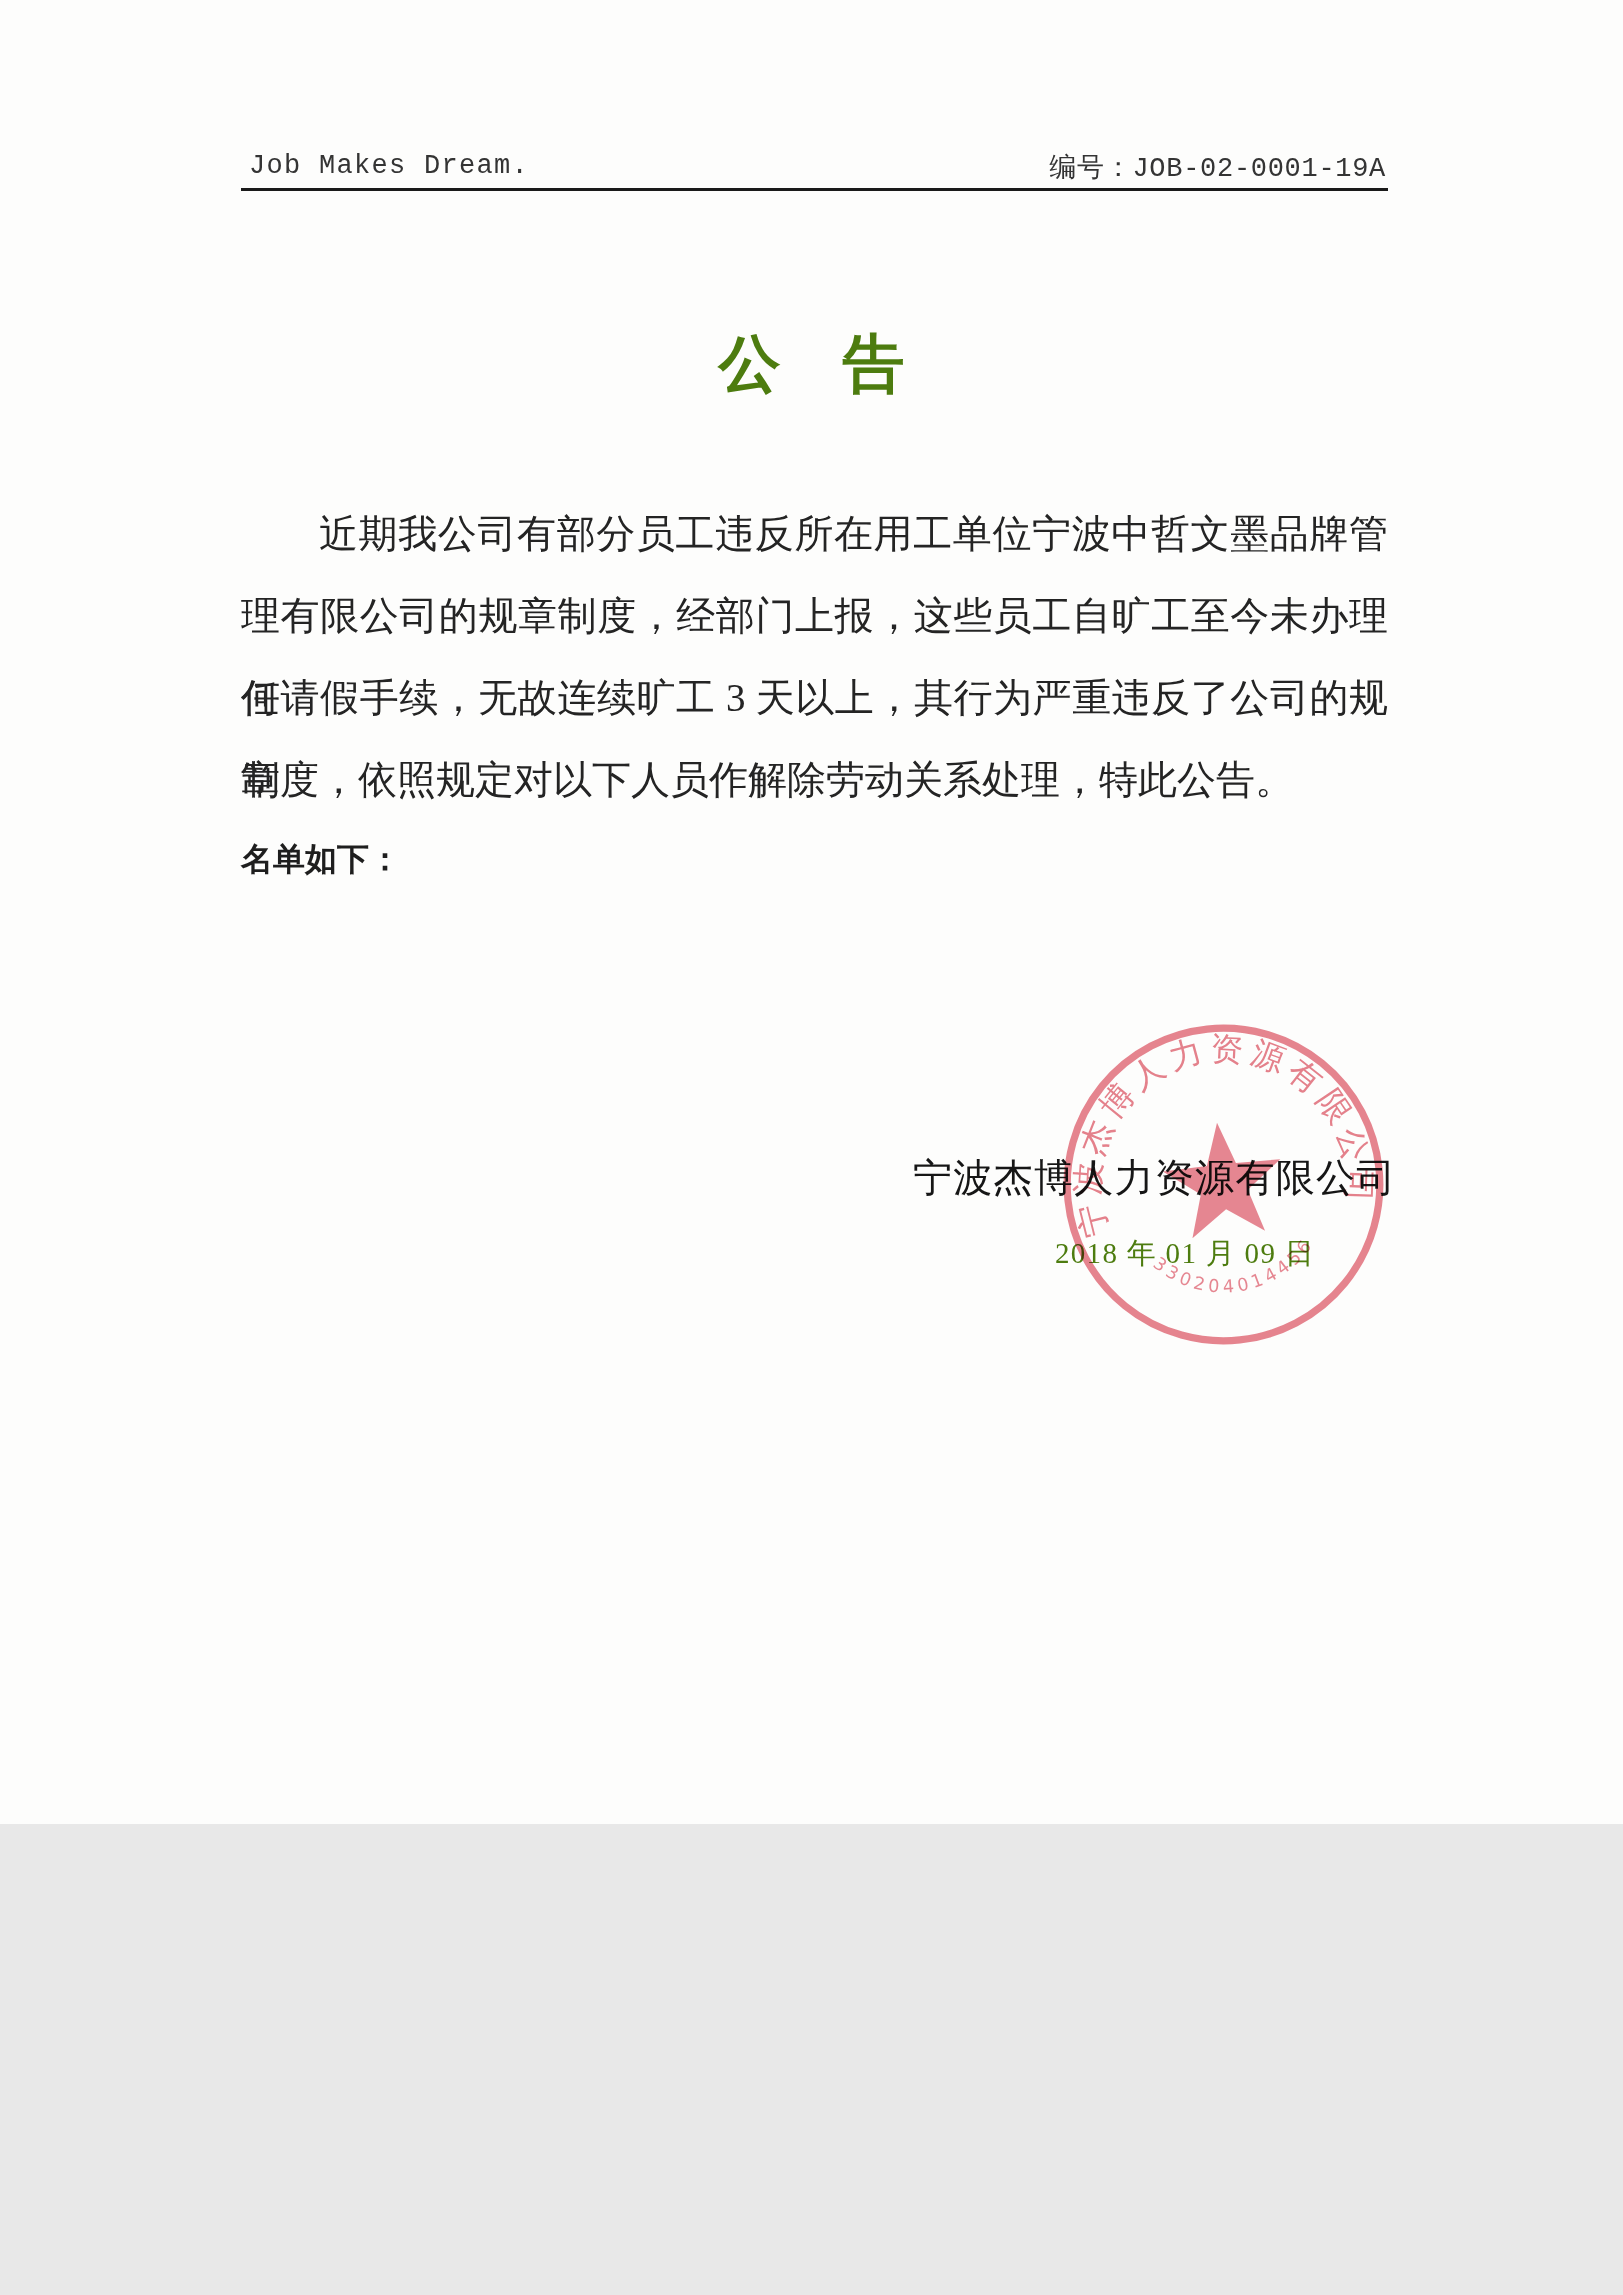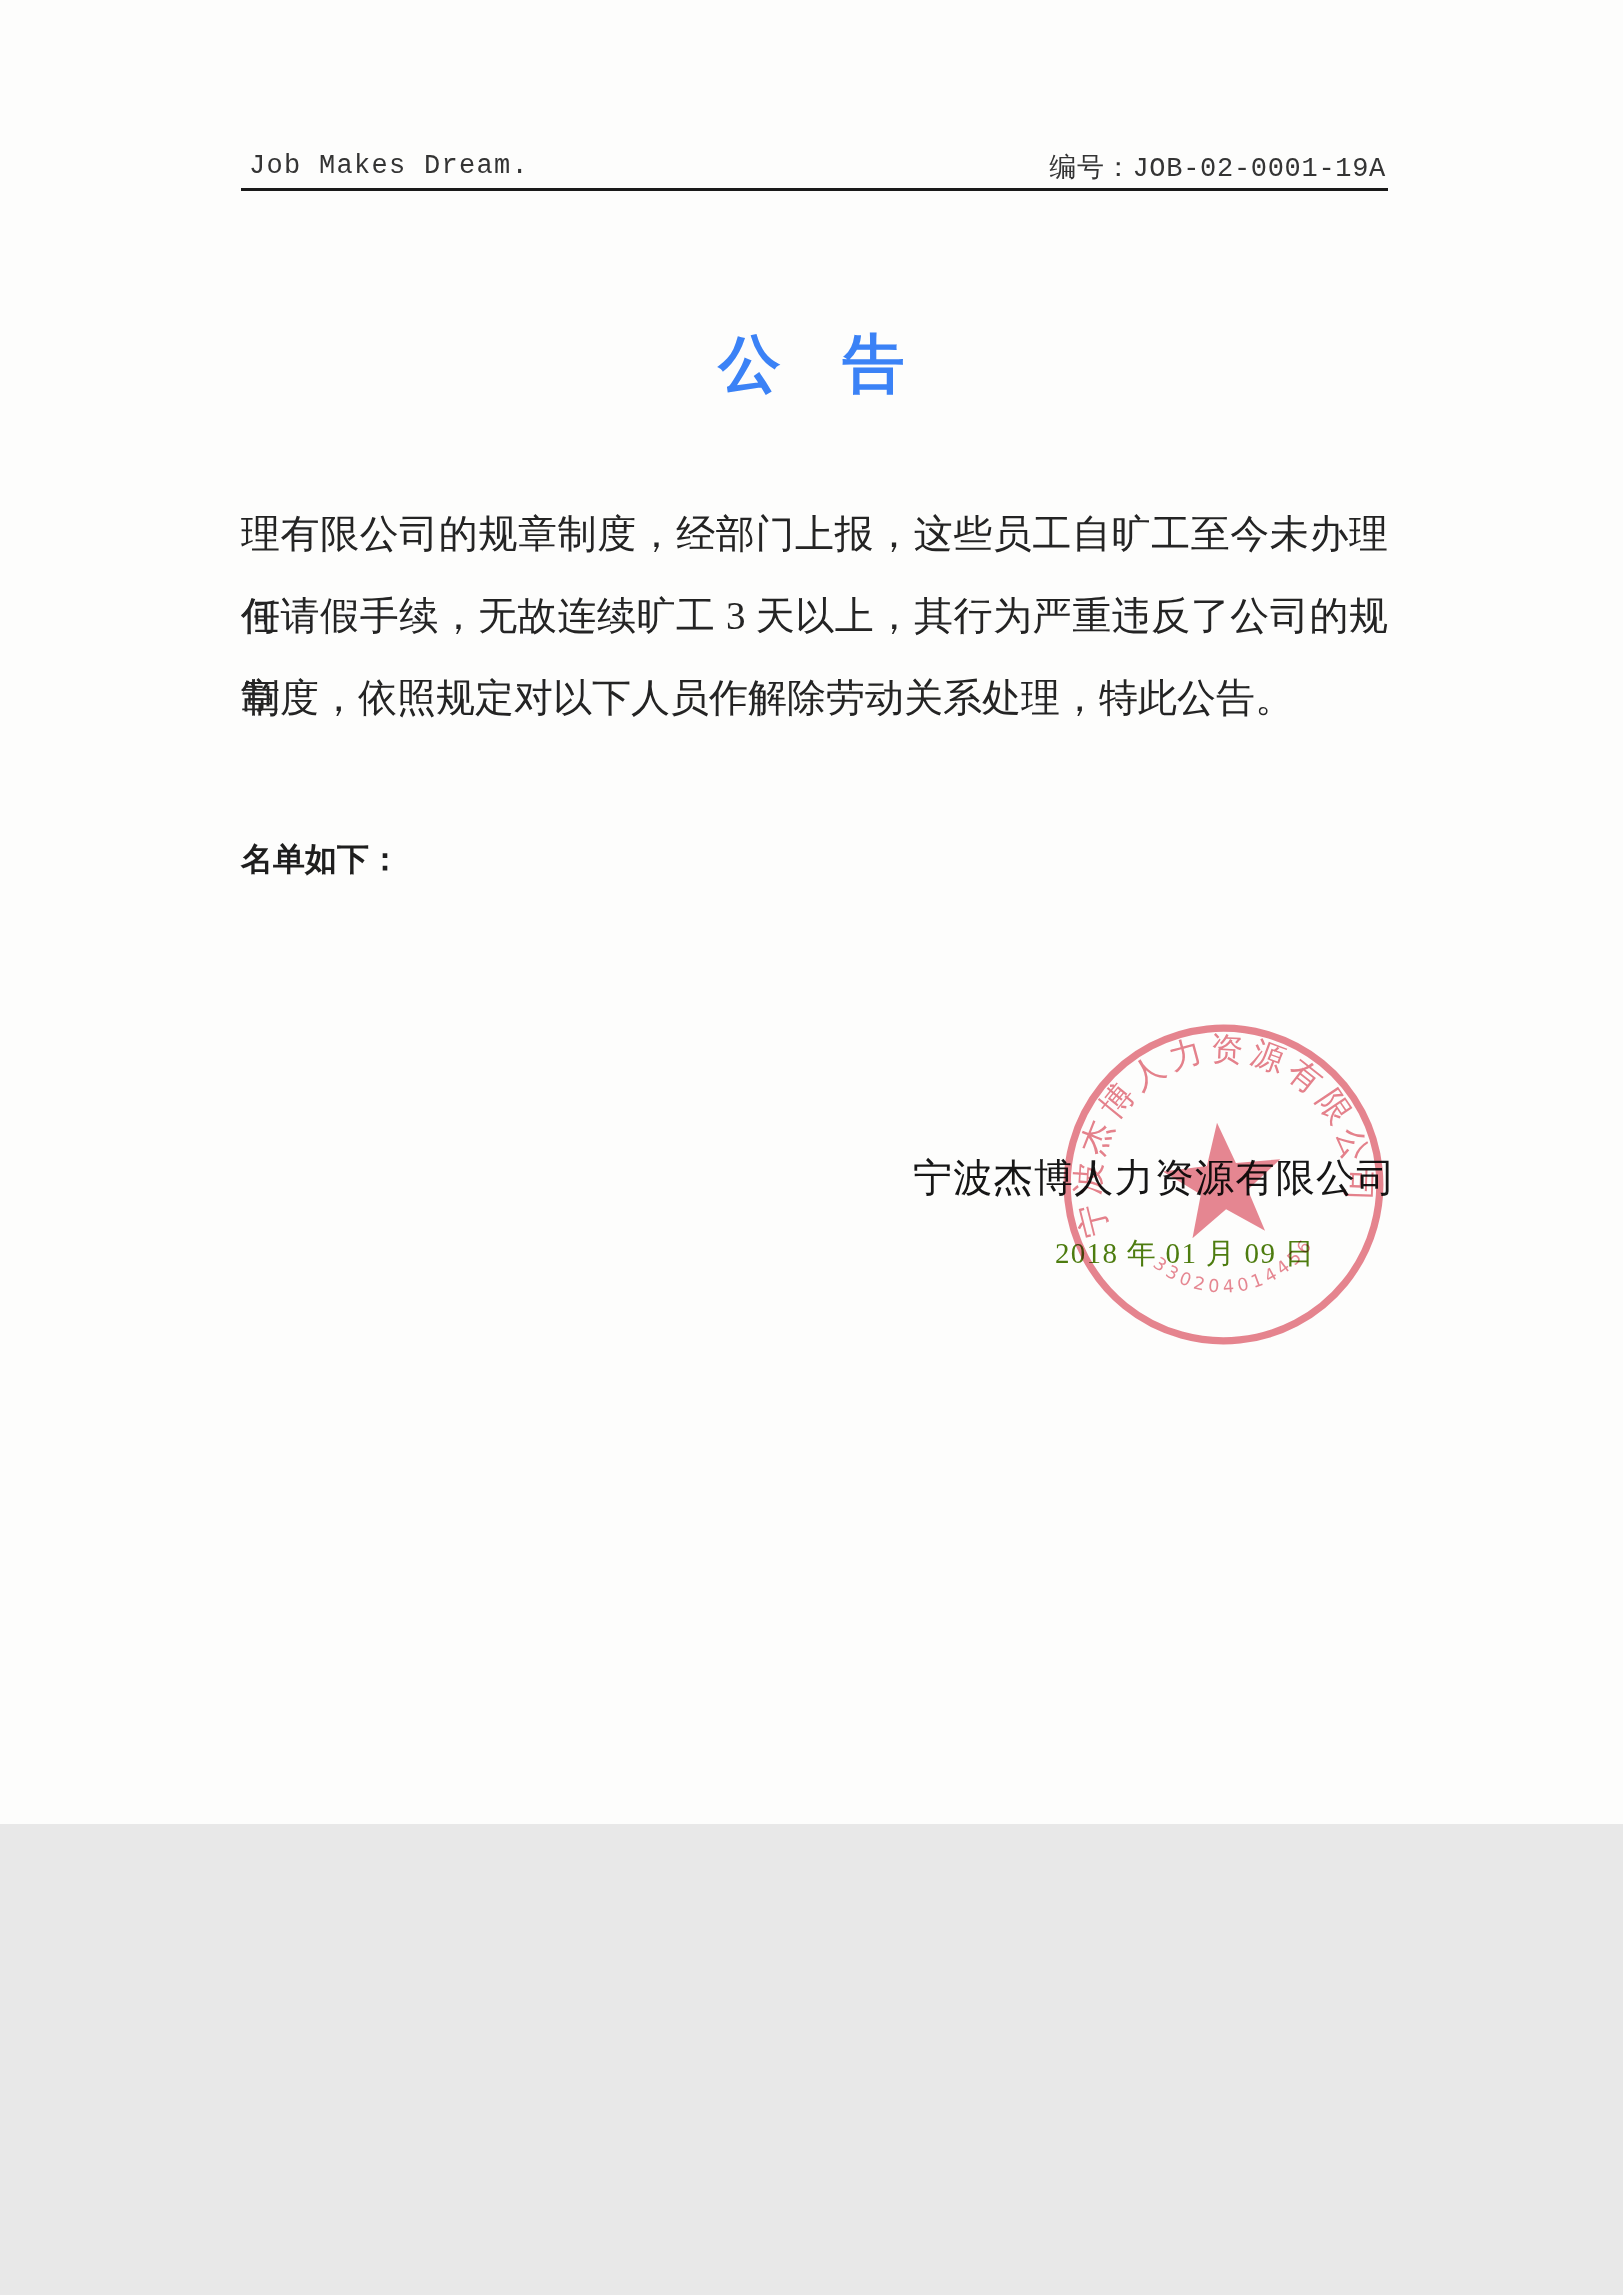--- a/index.html
+++ b/index.html
@@ -22,21 +22,21 @@
     font-family:"Liberation Mono","DejaVu Sans Mono",monospace;
     font-size:27px;letter-spacing:0.7px;color:#343434;
   }
   .hdr-rule{
     position:absolute;left:241px;top:188px;width:1147px;height:3.3px;
     background:#1a1a1a;
   }
   
   .doc-title{
     position:absolute;left:0;top:322px;width:1623px;
-    text-align:center;font-size:62px;font-weight:bold;color:#3b82f6;
+    text-align:center;font-size:62px;font-weight:bold;color:#4d7c0f;
   }
   
   .body-text{
     position:absolute;left:241px;top:493px;width:1147px;
     font-size:39px;color:#242424;
   }
   .body-line{
     height:82px;line-height:82px;
     text-align:justify;text-align-last:justify;
     text-justify:inter-character;
@@ -91,20 +91,21 @@
 
 <div class="page">
 
   <div class="hdr-slogan">Job Makes Dream.</div>
   <div class="hdr-docnum">编号：JOB-02-0001-19A</div>
   <div class="hdr-rule"></div>
 
   <div class="doc-title">公　告</div>
 
   <div class="body-text">
+    <div class="body-line first">近期我公司有部分员工违反所在用工单位宁波中哲文墨品牌管</div>
     <div class="body-line">理有限公司的规章制度，经部门上报，这些员工自旷工至今未办理任</div>
     <div class="body-line">何请假手续，无故连续旷工 3 天以上，其行为严重违反了公司的规章</div>
     <div class="body-line last">制度，依照规定对以下人员作解除劳动关系处理，特此公告。</div>
   </div>
 
   <div class="list-label">名单如下：</div>
 
 
   <div class="sig-company">宁波杰博人力资源有限公司</div>
   <div class="sig-date">2018 年 01 月 09 日</div>

